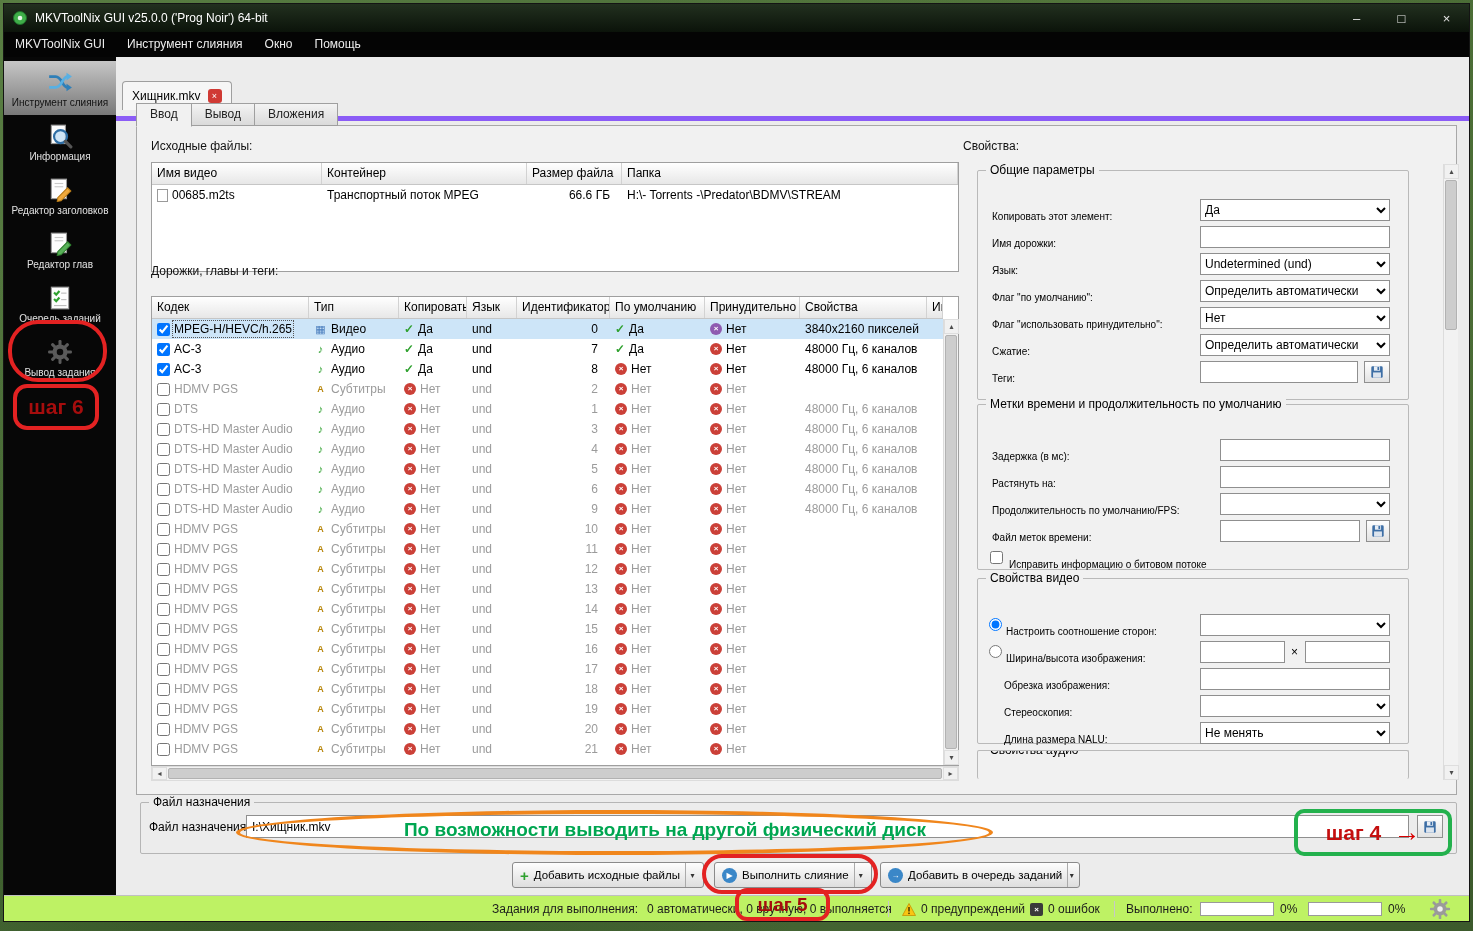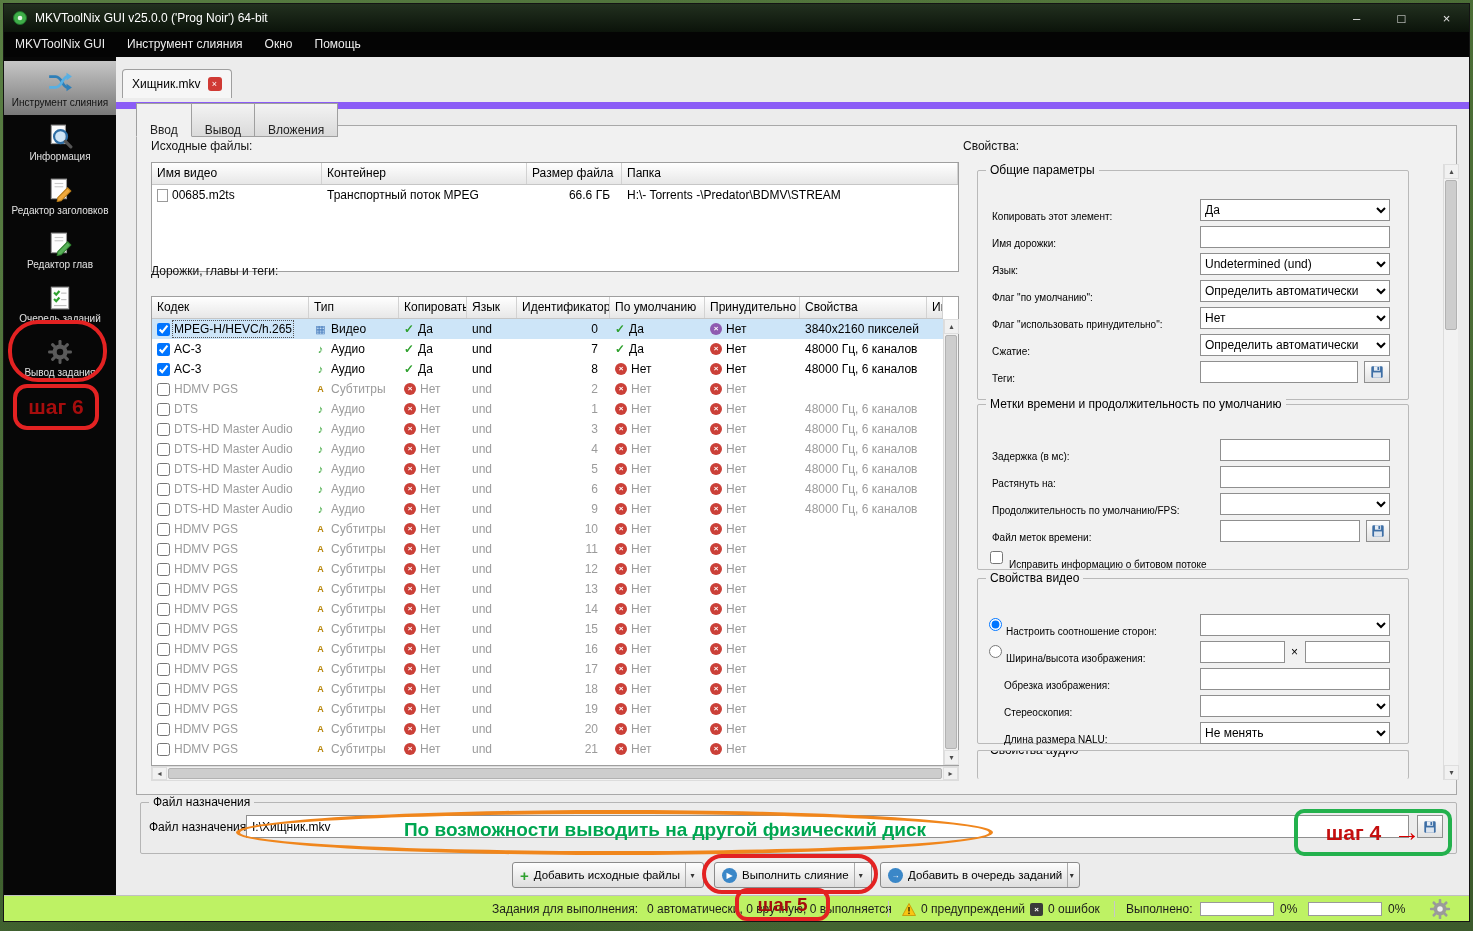--- a/index.html
+++ b/index.html
@@ -19,26 +19,26 @@
 .menubar{position:absolute;left:0;top:28px;right:0;height:25px;background:#040404;display:flex;align-items:center;color:#ececec;font-size:12px}
 .menu-item{padding:0 11px;line-height:25px}
 
 .main-row{position:absolute;left:0;top:53px;right:0;bottom:26px;display:flex}
 .sidebar{width:112px;background:#070707;display:flex;flex-direction:column;padding-top:4px;flex:none}
 .side-item{height:54px;display:flex;flex-direction:column;align-items:center;justify-content:center;gap:2px;color:#e2e2e2;font-size:10px;text-align:center;line-height:11px}
 .side-item.active{background:linear-gradient(#c6c6c6,#787878);color:#111}
 .side-ico{width:26px;height:26px;display:flex}
 .workarea{position:relative;flex:1;background:#ececec}
 
-.filetab-bar{position:absolute;left:0;top:4px;width:100%;height:48px;border-bottom:7px solid #8b5cf6}
+.filetab-bar{position:absolute;left:0;top:16px;width:100%;height:48px;border-bottom:5px solid #8b5cf6}
 .filetab{position:absolute;left:6px;top:8px;height:29px;background:#f6f6f6;border:1px solid #9f9f9f;border-bottom:none;border-radius:4px 4px 0 0;display:flex;align-items:center;gap:7px;padding:0 9px;font-size:12px;z-index:2}
 .tab-close{width:14px;height:14px;background:#d03a34;color:#fff;border-radius:3px;font-size:9px;line-height:14px;text-align:center}
 .tab-close i{font-style:normal}
 .subtab-bar{position:absolute;left:20px;top:46px;height:23px;display:flex;z-index:3}
-.subtab{padding:16px 13px;line-height:21px;font-size:12px;border:1px solid #9f9f9f;border-left:none;background:linear-gradient(#f3f3f3,#dadada);color:#222}
+.subtab{padding:0 13px;line-height:21px;font-size:12px;border:1px solid #9f9f9f;border-left:none;background:linear-gradient(#f3f3f3,#dadada);color:#222}
 .subtab:first-child{border-left:1px solid #9f9f9f}
 .subtab.active{background:#f1f1f1;border-bottom:1px solid #f1f1f1;height:24px}
 
 .page{position:absolute;left:20px;top:68px;width:1321px;height:670px;border:1px solid #a8a8a8;background:#f1f1f1}
 .sec-label{position:absolute;font-size:12px;color:#111}
 #src-label{left:14px;top:13px}
 #trk-label{left:14px;top:138px}
 #props-label{left:826px;top:13px}
 
 .tbl{position:absolute;background:#fff;border:1px solid #9f9f9f}

